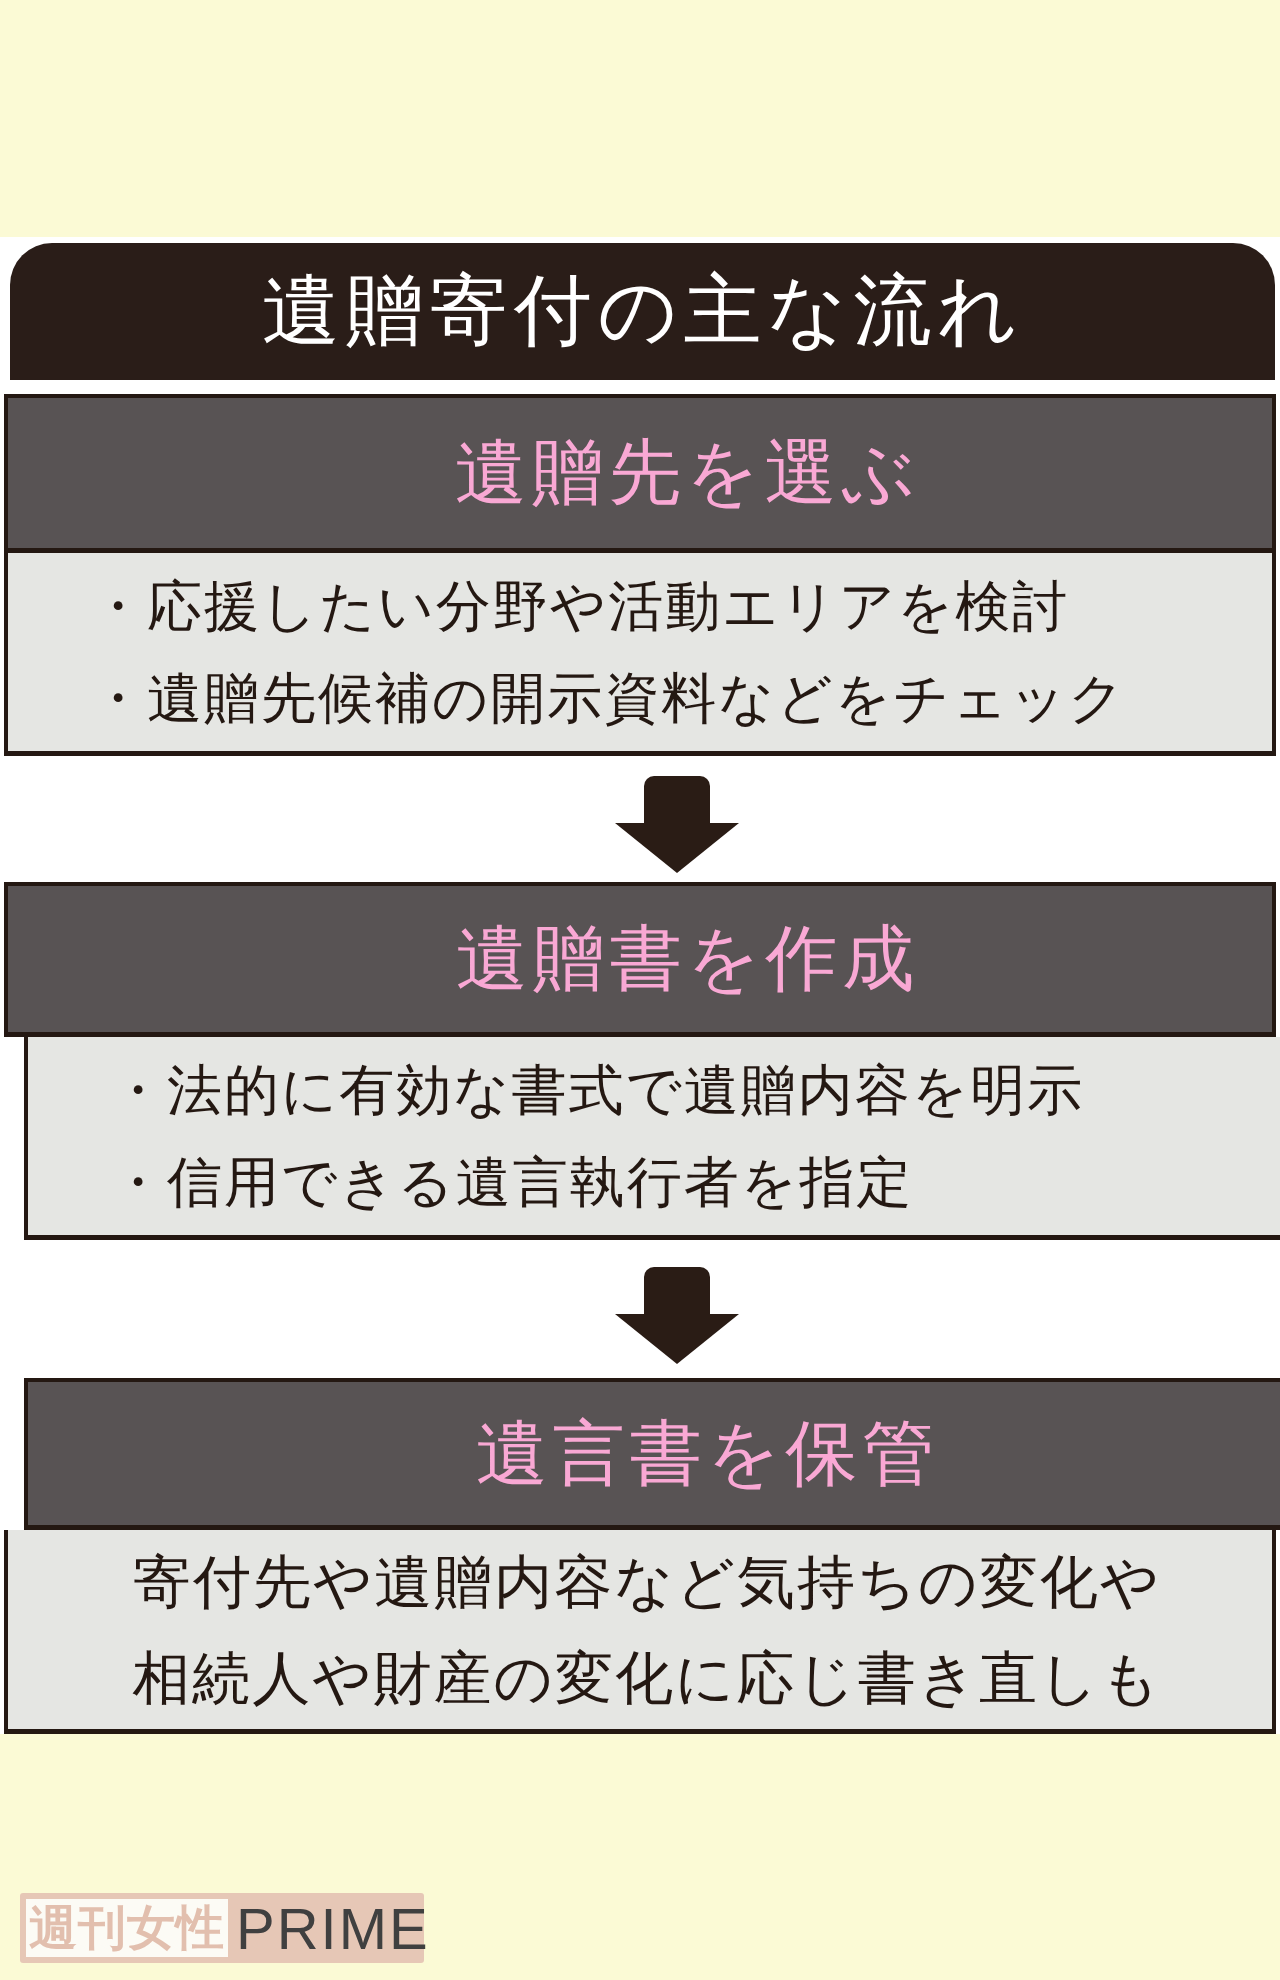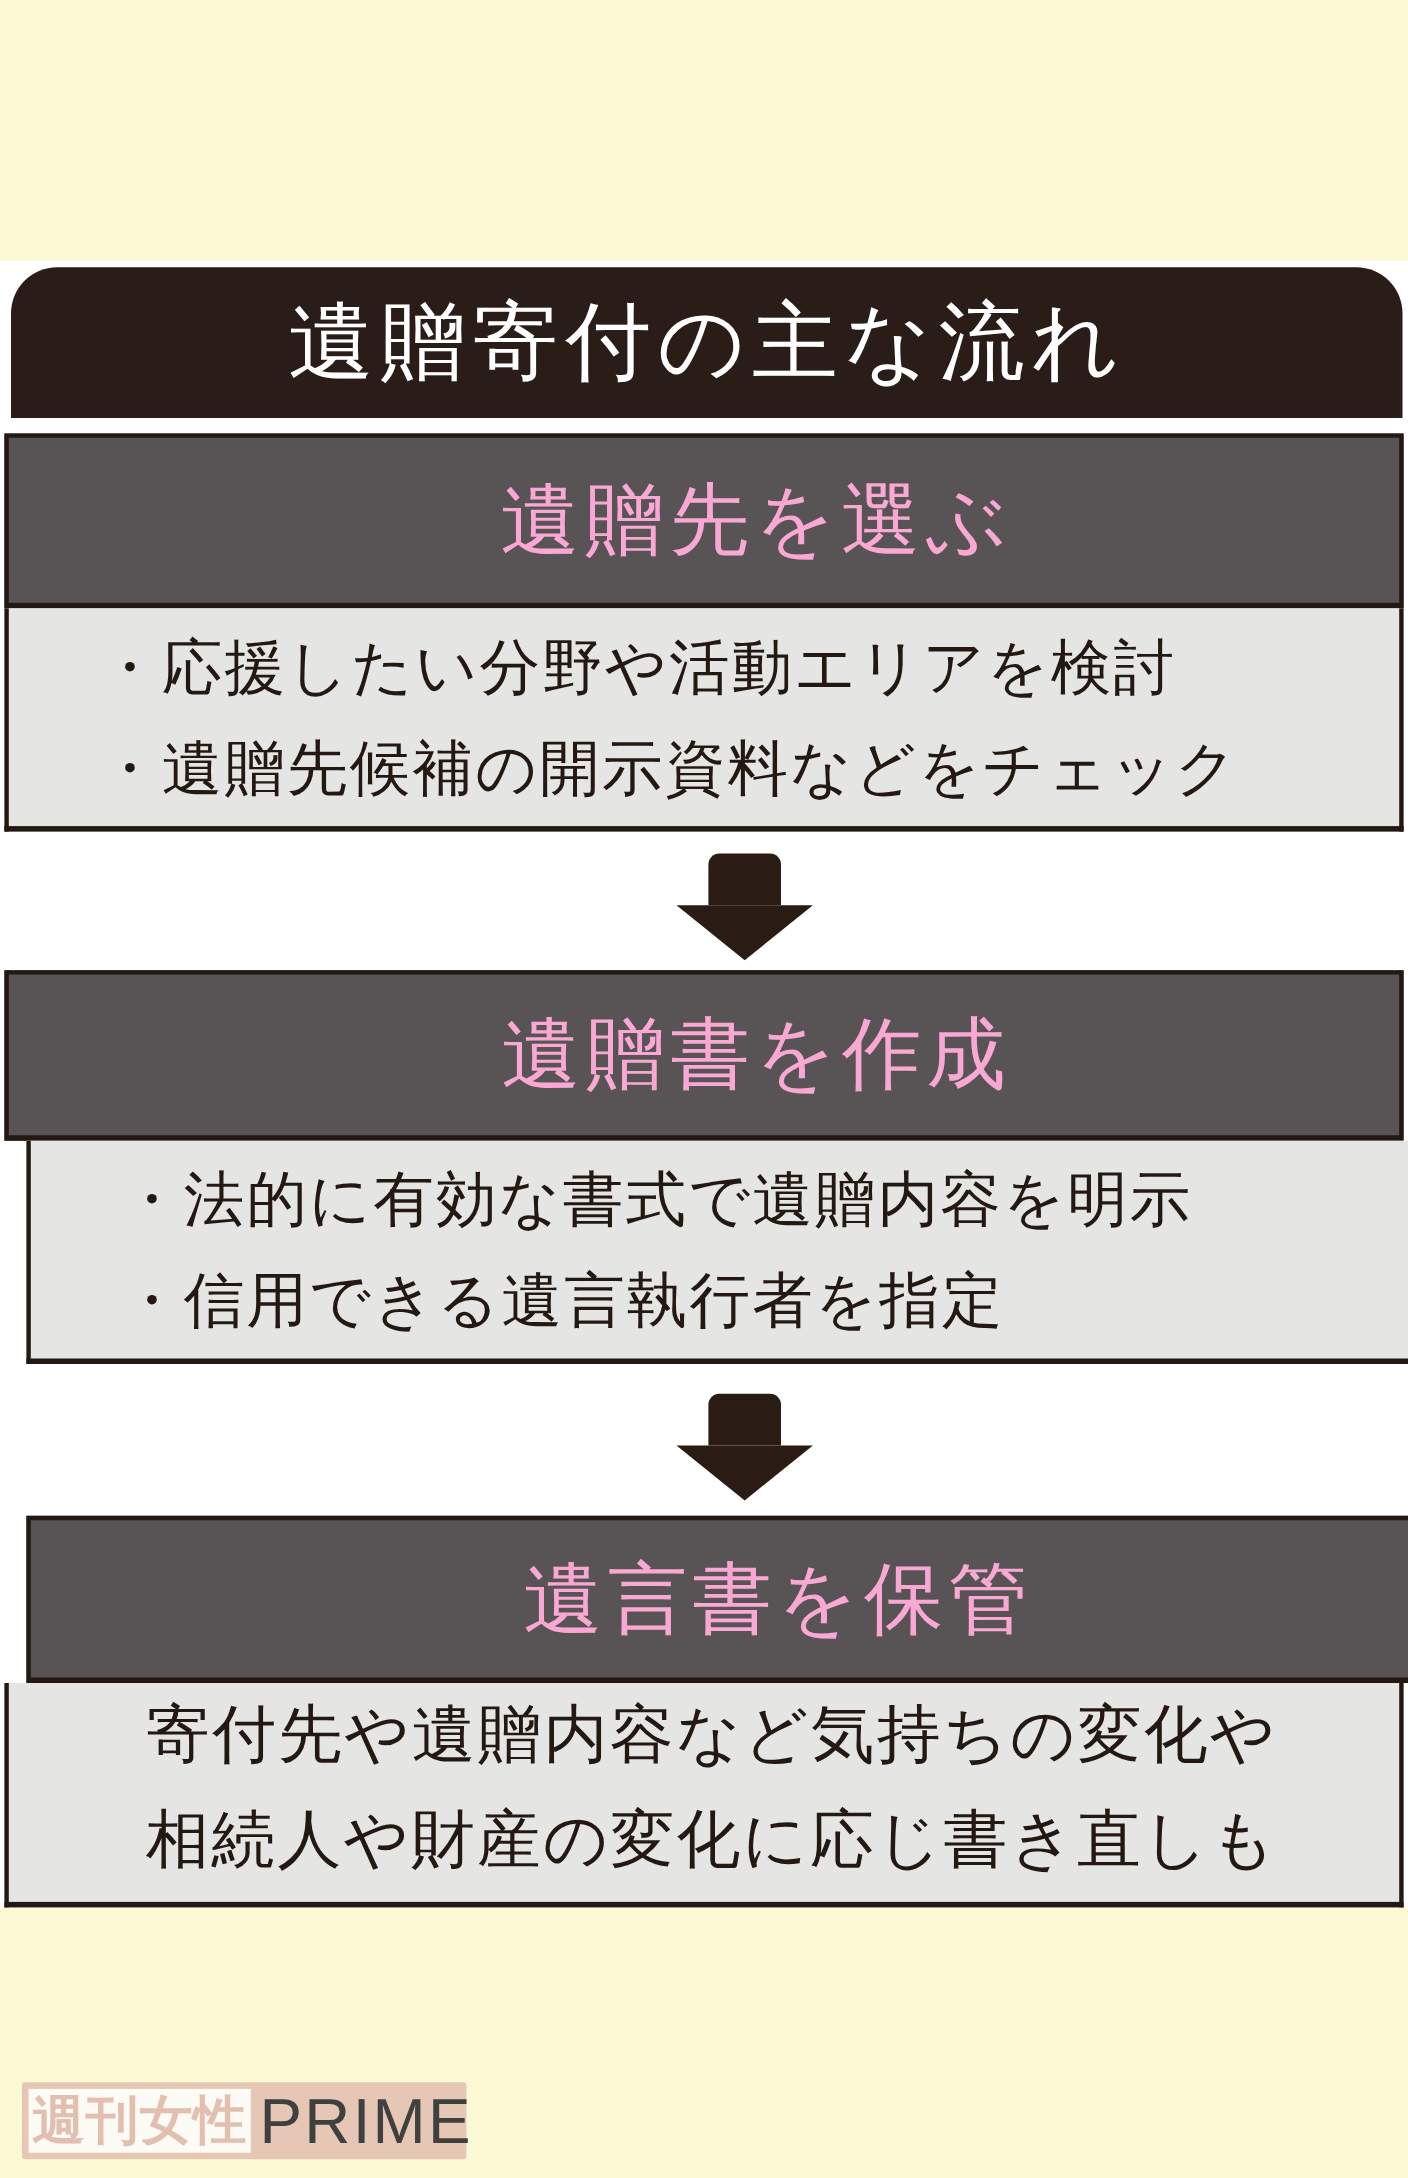--- a/index.html
+++ b/index.html
@@ -35,21 +35,21 @@
   .sec-body{
     box-sizing:border-box;width:100%;
     background:#E5E6E3;border:4px solid #241812;border-top:none;border-bottom:5px solid #241812;
     display:flex;flex-direction:column;justify-content:center;
   }
   .sec-body .line{
     color:#241812;font-size:55px;letter-spacing:2px;line-height:92px;
     white-space:nowrap;padding-left:82px;text-align:left;
   }
   .sec-body.centered .line{
-    padding-left:14px;text-align:center;font-size:58px;line-height:96px;letter-spacing:2px;font-family:Liberation Mono, monospace;
+    padding-left:14px;text-align:center;font-size:58px;line-height:96px;letter-spacing:2px;
   }
   #sec1{top:394px;} #sec1 .sec-head{height:159px;} #sec1 .sec-body{height:203px;}
   #sec2{top:882px;} #sec2 .sec-head{height:155px;} #sec2 .sec-body{height:203px;margin-left:20px;}
   #sec3{top:1378px;} #sec3 .sec-head{height:152px;margin-left:20px;} #sec3 .sec-body{height:204px;}
   .arrow{
     position:absolute;left:677px;transform:translateX(-50%);
     width:124px;display:flex;flex-direction:column;align-items:center;
   }
   #arrow1{top:776px;} #arrow2{top:1267px;}
   .arrow .shaft{

